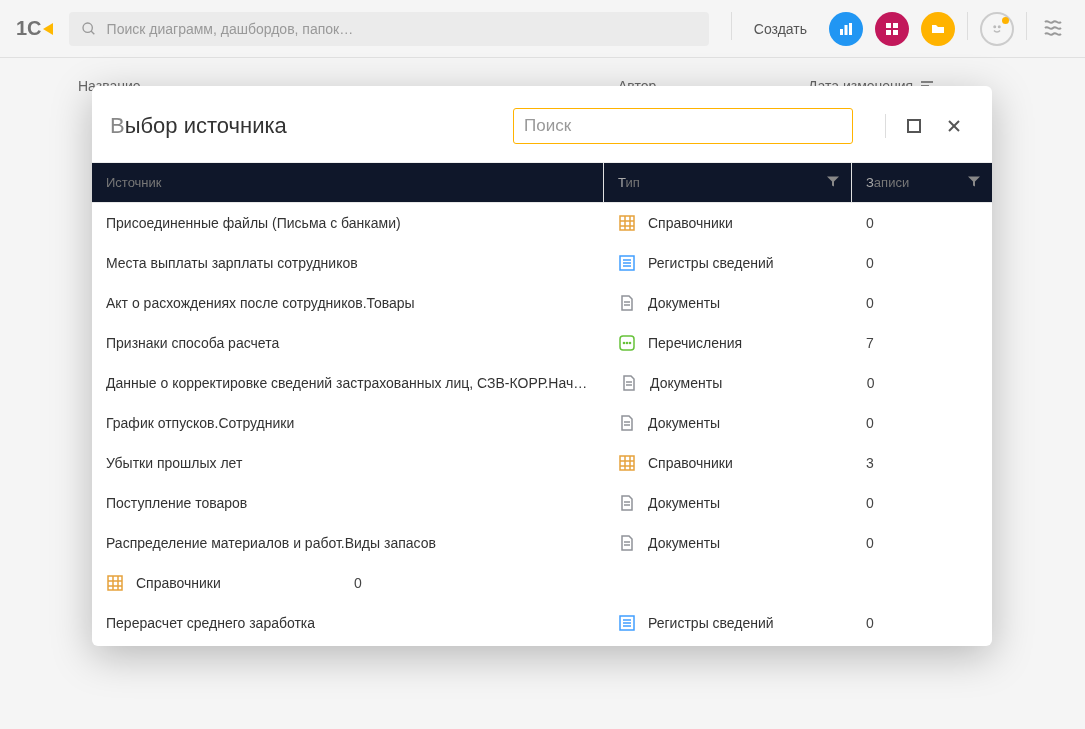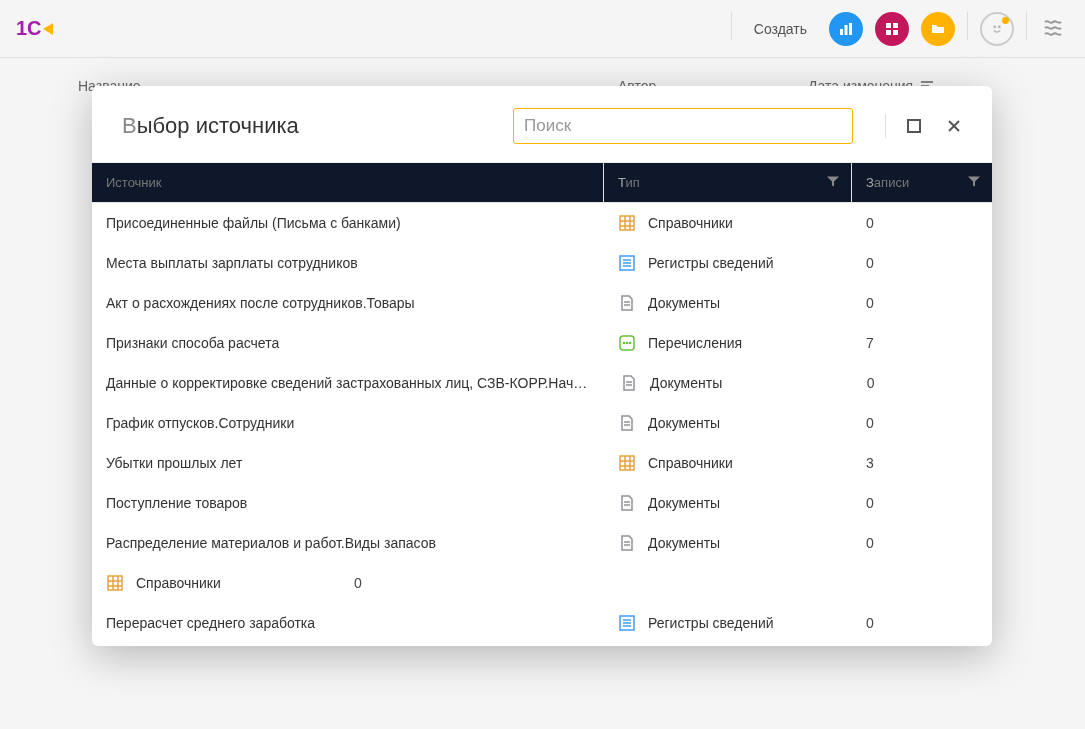--- a/index.html
+++ b/index.html
@@ -22,21 +22,21 @@
     padding: 0 16px;
   }
   .logo {
     font-weight: bold;
     font-size: 20px;
     color: #ffb800;
     margin-right: 16px;
     display: flex;
     align-items: center;
   }
-  .logo-text { color: #a21caf; font-weight: 900; }
+  .logo-text { color: #737373; font-weight: 900; }
   .logo-arrow {
     width: 0; height: 0;
     border-top: 6px solid transparent;
     border-bottom: 6px solid transparent;
     border-right: 10px solid #ffb800;
     margin-left: 1px;
   }
   .search-bar {
     flex: 1;
     max-width: 640px;
@@ -107,21 +107,21 @@
     background: #fff;
     border-radius: 6px;
     box-shadow: 0 10px 40px rgba(0,0,0,0.25);
     display: flex;
     flex-direction: column;
     overflow: hidden;
   }
   .modal-header {
     display: flex;
     align-items: center;
-    padding: 22px 24px 18px 30px;
+    padding: 22px 24px 18px 18px;
     border-bottom: 1px solid #eee;
   }
   .modal-title {
     font-size: 22px;
     color: #333;
     font-weight: 400;
     flex: 0 0 auto;
     margin-right: auto;
   }
   .modal-title::first-letter { color: #888; }
@@ -194,20 +194,27 @@
     display: flex; align-items: center; justify-content: center;
   }
 </style>
 </head>
 <body>
 
 <div class="topbar">
   <div class="logo">
     <span class="logo-text">1C</span>
       <span class="logo-arrow"></span>
+  </div>
+  <div class="search-bar">
+    <svg width="16" height="16" viewBox="0 0 24 24" fill="none" stroke="#999" stroke-width="2">
+        <circle cx="10" cy="10" r="7"></circle>
+        <line x1="20" y1="20" x2="15" y2="15"></line>
+      </svg>
+    <input type="text" placeholder="Поиск диаграмм, дашбордов, папок…" style="">
   </div>
   <div class="topbar-right">
     <div class="divider-v"></div>
     <button class="create-btn">Создать</button>
     <button class="circ-btn circ-blue">
       <svg width="16" height="16" viewBox="0 0 16 16">
           <rect x="2" y="8" width="3" height="6"></rect>
           <rect x="6.5" y="4" width="3" height="10"></rect>
           <rect x="11" y="2" width="3" height="12"></rect>
         </svg>

